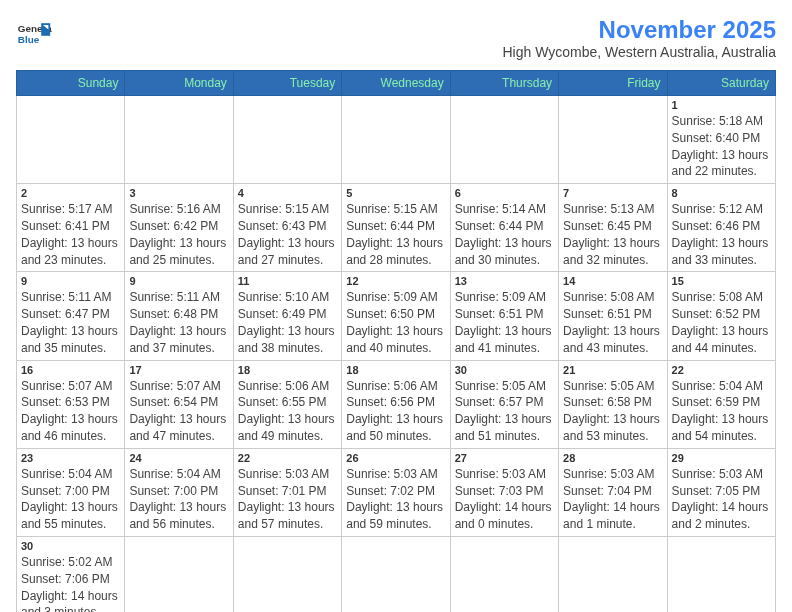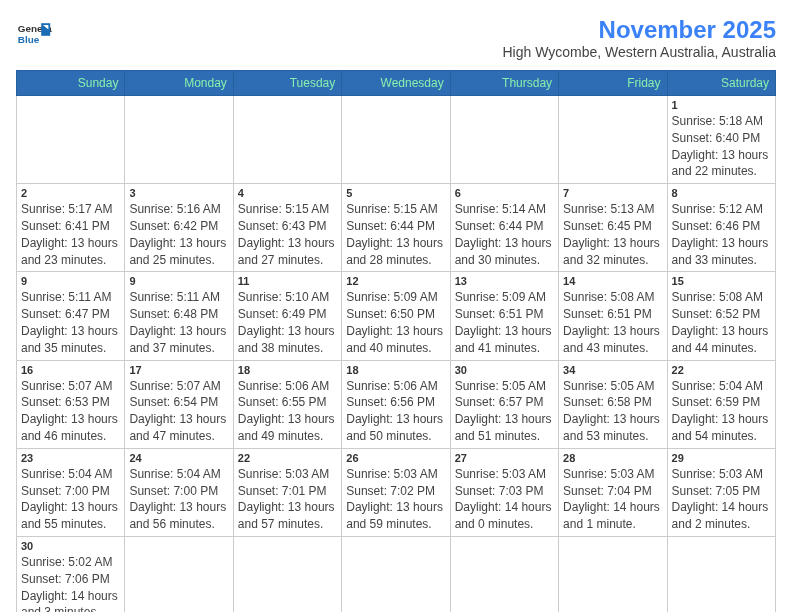--- a/index.html
+++ b/index.html
@@ -199,21 +199,21 @@
         </td>
         <td>
           <span class="day-number">18</span>
           <div class="day-info">Sunrise: 5:06 AM<br>Sunset: 6:56 PM<br>Daylight: 13 hours<br>and 50 minutes.</div>
         </td>
         <td>
           <span class="day-number">30</span>
           <div class="day-info">Sunrise: 5:05 AM<br>Sunset: 6:57 PM<br>Daylight: 13 hours<br>and 51 minutes.</div>
         </td>
         <td>
-          <span class="day-number">34</span>
+          <span class="day-number">21</span>
           <div class="day-info">Sunrise: 5:05 AM<br>Sunset: 6:58 PM<br>Daylight: 13 hours<br>and 53 minutes.</div>
         </td>
         <td>
           <span class="day-number">22</span>
           <div class="day-info">Sunrise: 5:04 AM<br>Sunset: 6:59 PM<br>Daylight: 13 hours<br>and 54 minutes.</div>
         </td>
       </tr>
       <tr>
         <td>
           <span class="day-number">23</span>

